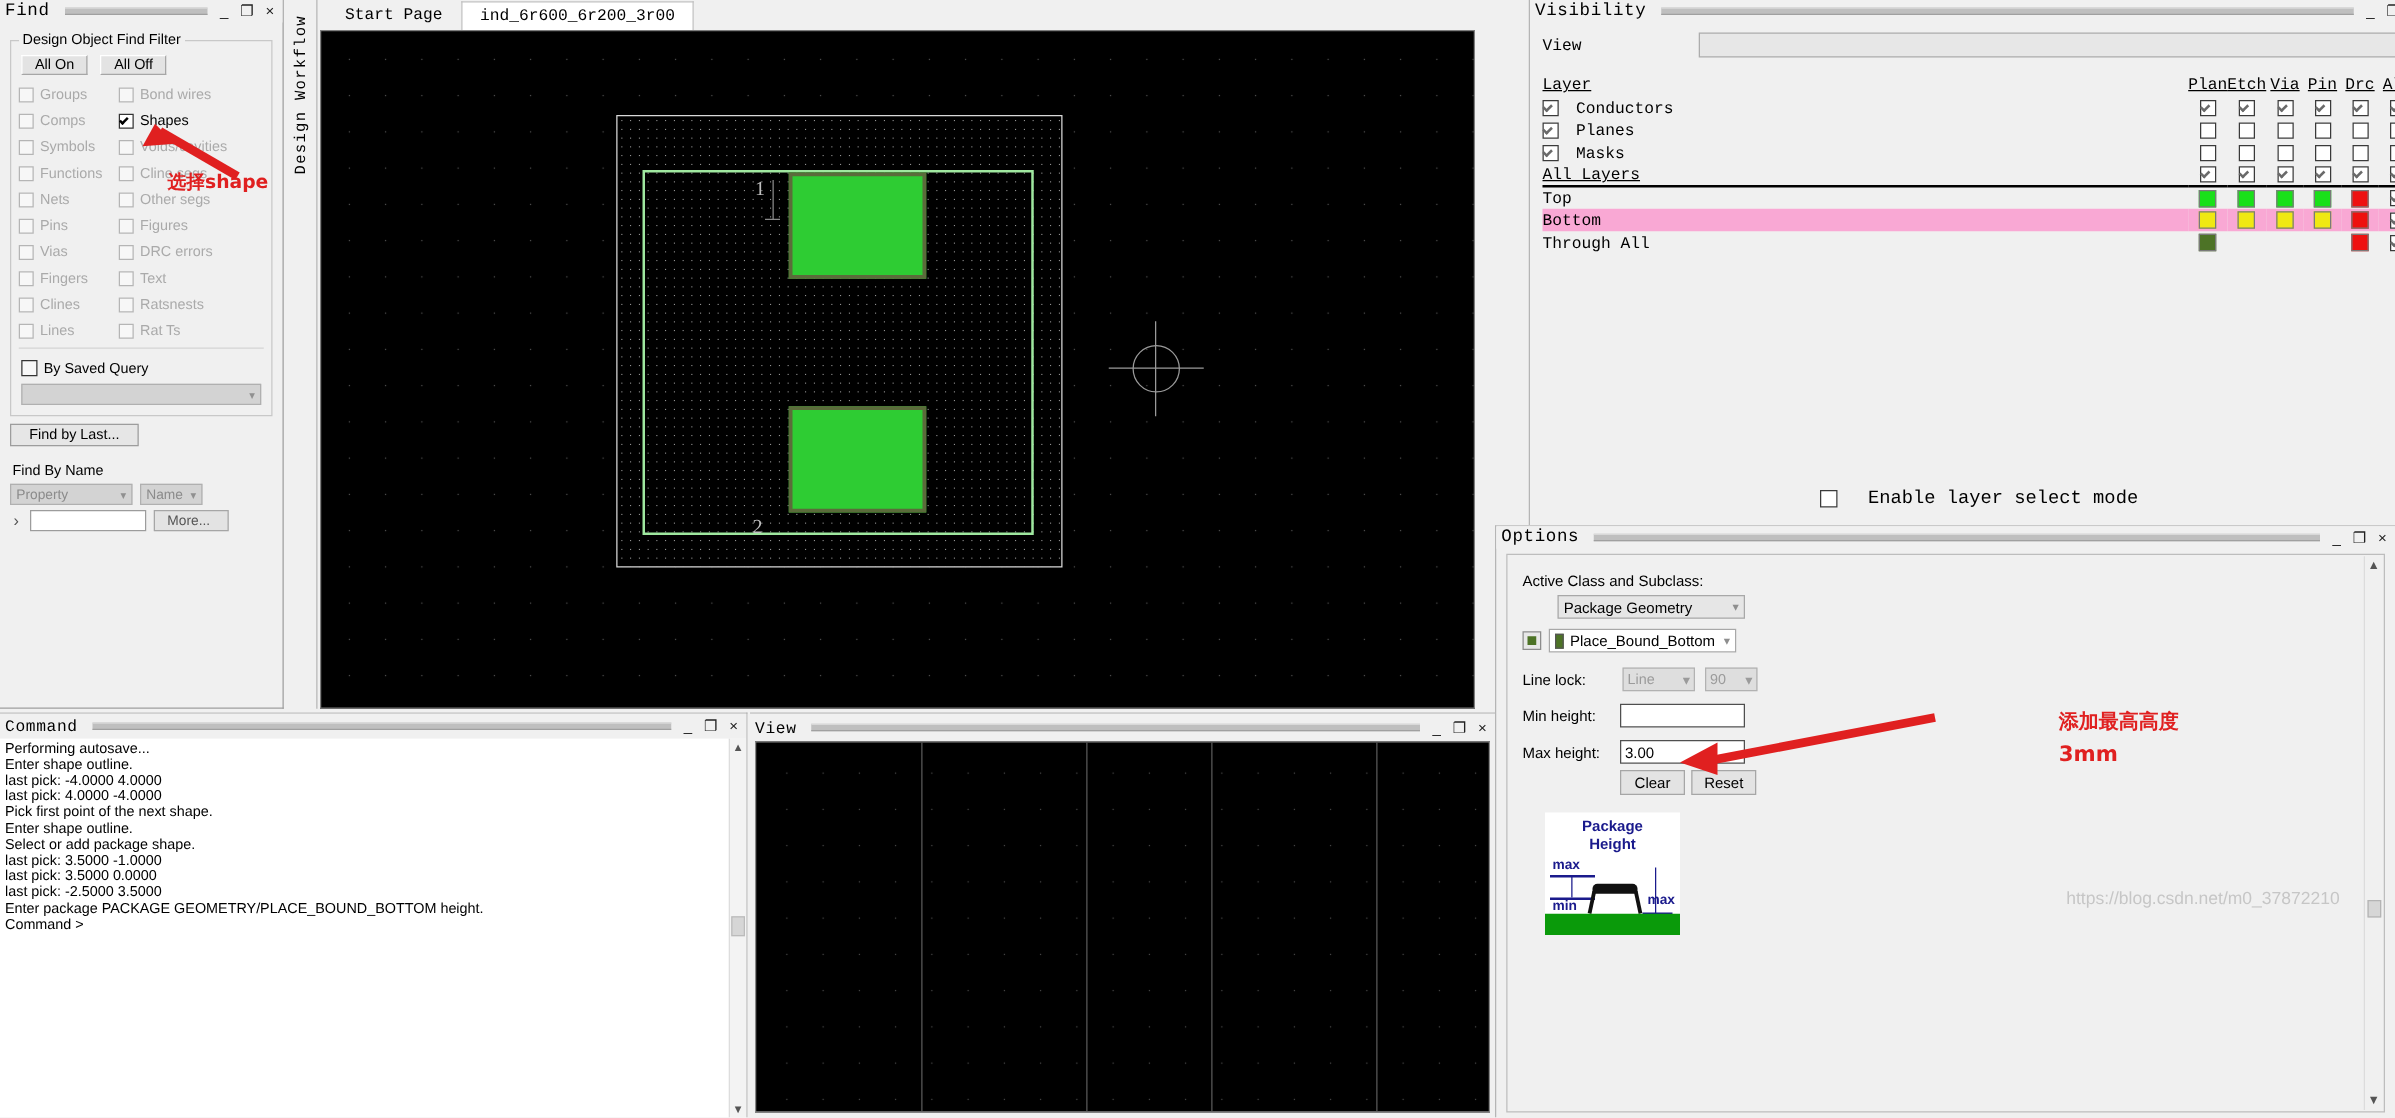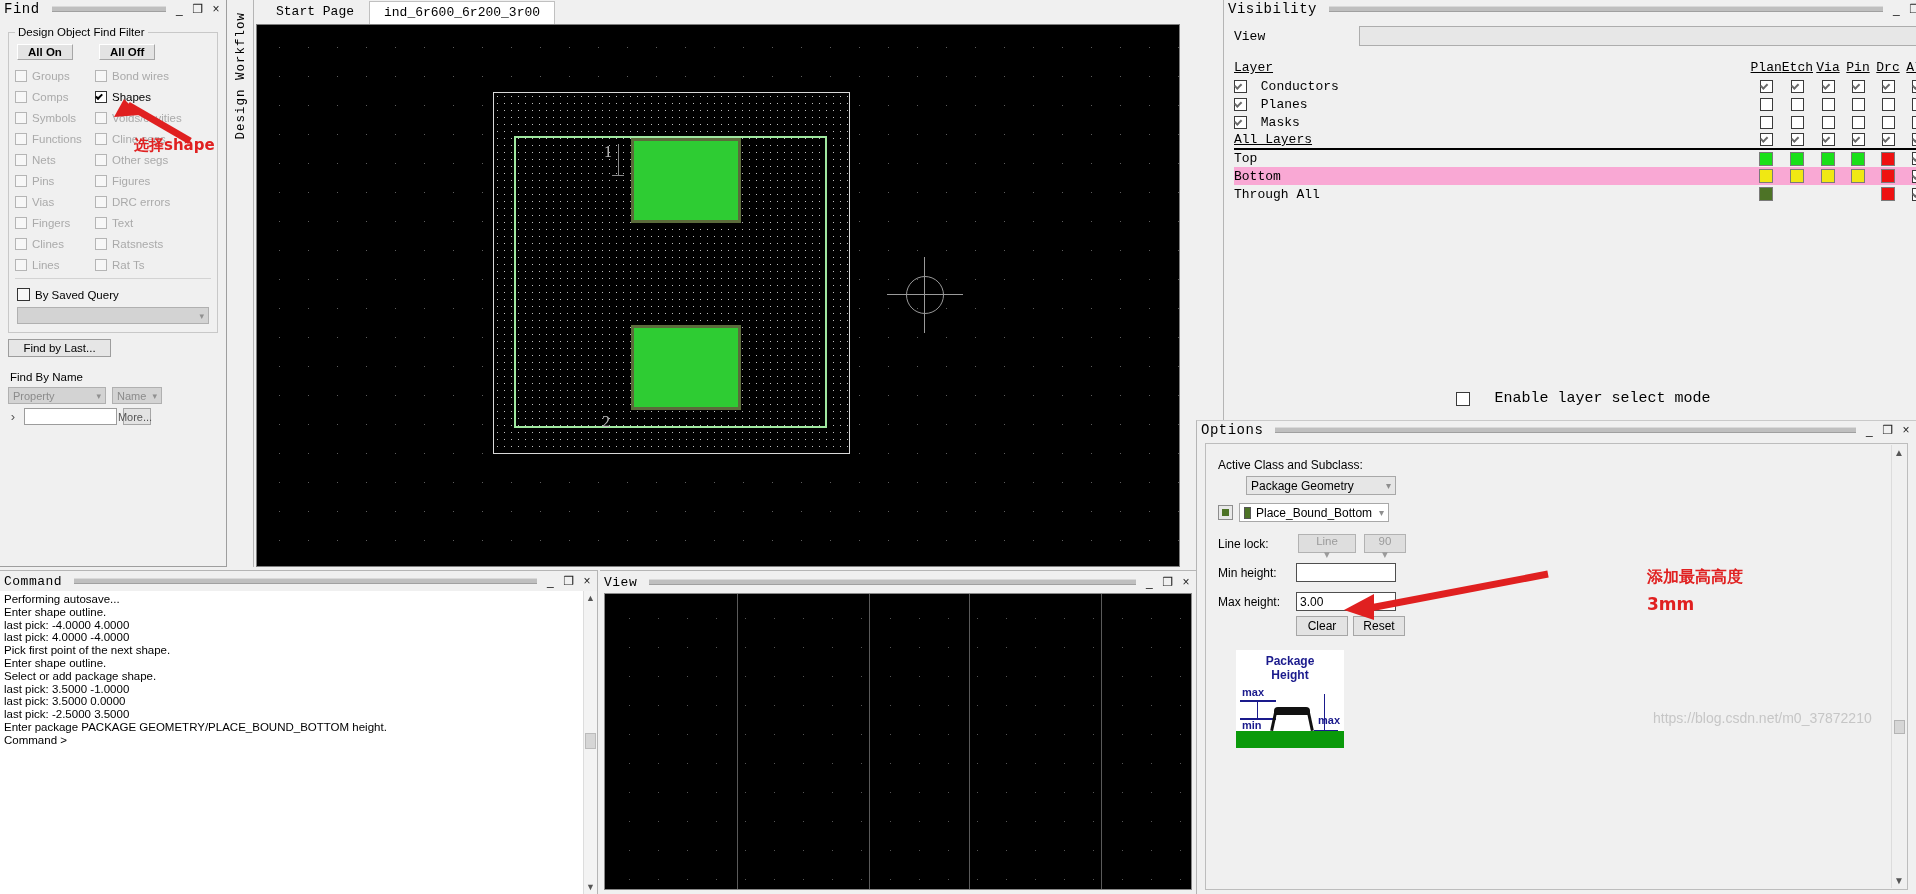--- a/index.html
+++ b/index.html
@@ -50,21 +50,21 @@
 
   fieldset.grp {
     border: 1px solid #c8c8c8;
     margin: 4px 2px 6px 2px;
     padding: 4px 6px 6px 6px;
     background: #f0f0f0;
   }
   fieldset.grp > legend {
     font-size: 11.5px; padding: 0 3px; color: #000;
   }
-  .btn-row { display: flex; gap: 26px; margin: 2px 0 6px 2px; font-weight: bold; }
+  .btn-row { display: flex; gap: 10px; margin: 2px 0 6px 2px; }
   .btn {
     background: #e3e3e3;
     border: 1px solid #a6a6a6;
     border-top-color: #ffffff; border-left-color: #ffffff;
     padding: 1px 10px; font-size: 11.5px; min-width: 48px;
     text-align: center; cursor: default;
   }
   .btn.flat { border: 1px solid #9d9d9d; background: #e6e6e6; }
 
   .cb-grid { display: grid; grid-template-columns: 80px 1fr; row-gap: 2px; }
@@ -250,21 +250,21 @@
   .sel.white { background: #fff; }
   .colorbox {
     width: 15px; height: 15px; border: 1px solid #8d8d8d;
     display: inline-block; vertical-align: middle; position: relative; background: #e8e8e8;
   }
   .colorbox i { position: absolute; left: 3px; top: 3px; right: 3px; bottom: 3px; display: block; }
   .linelock { display: flex; align-items: center; gap: 8px; margin-top: 12px; }
   .minsel {
     height: 19px; width: 58px; background: #dedede; border: 1px solid #b2b2b2;
     display: flex; align-items: center; justify-content: space-between;
-    padding: 0 3px; font-size: 11.5px; color: #9b9b9b; flex-direction: column;
+    padding: 0 3px; font-size: 11.5px; color: #9b9b9b;
   }
   .height-row { display: flex; align-items: center; margin-top: 10px; }
   .height-row .lbl { width: 78px; font-size: 12px; }
   .height-row input, .height-row .fake {
     width: 100px; height: 19px; border: 1px solid #4f4f4f; background: #fff;
     font-size: 12px; padding: 0 3px; font-family: "Liberation Sans", sans-serif;
   }
   .cr-row { margin-left: 78px; margin-top: 5px; display: flex; gap: 5px; }
   .cr-row .btn2 {
     width: 52px; text-align: center; background: #e3e3e3; border: 1px solid #a6a6a6;
@@ -484,21 +484,21 @@
         </div>
         <div class="combo" style="width:50px;justify-content:space-between;padding-left:4px;">
           <span>Name</span>
           <span class="car">▾</span>
         </div>
       </div>
 
       <div class="fbn-row">
         <span style="font-size:13px;color:#555;width:10px;text-align:center;">›</span>
         <div class="textfield" style="width:93px;"></div>
-        <div class="combo" style="width:28px;justify-content:center;background:#e3e3e3;border:1px solid #a6a6a6;color:#555;">
+        <div class="combo" style="width:60px;justify-content:center;background:#e3e3e3;border:1px solid #a6a6a6;color:#555;">
           <span>More...</span>
         </div>
       </div>
     </div>
   </div>
 
   <svg class="anno" style="left:90px;top:95px;width:110px;height:60px;" viewBox="0 0 110 60">
     <path d="M146,10 L34,3"></path>
     <g>
       <path d="M100,46 L38,10" stroke="#e02020" stroke-width="7" fill="none"></path>

